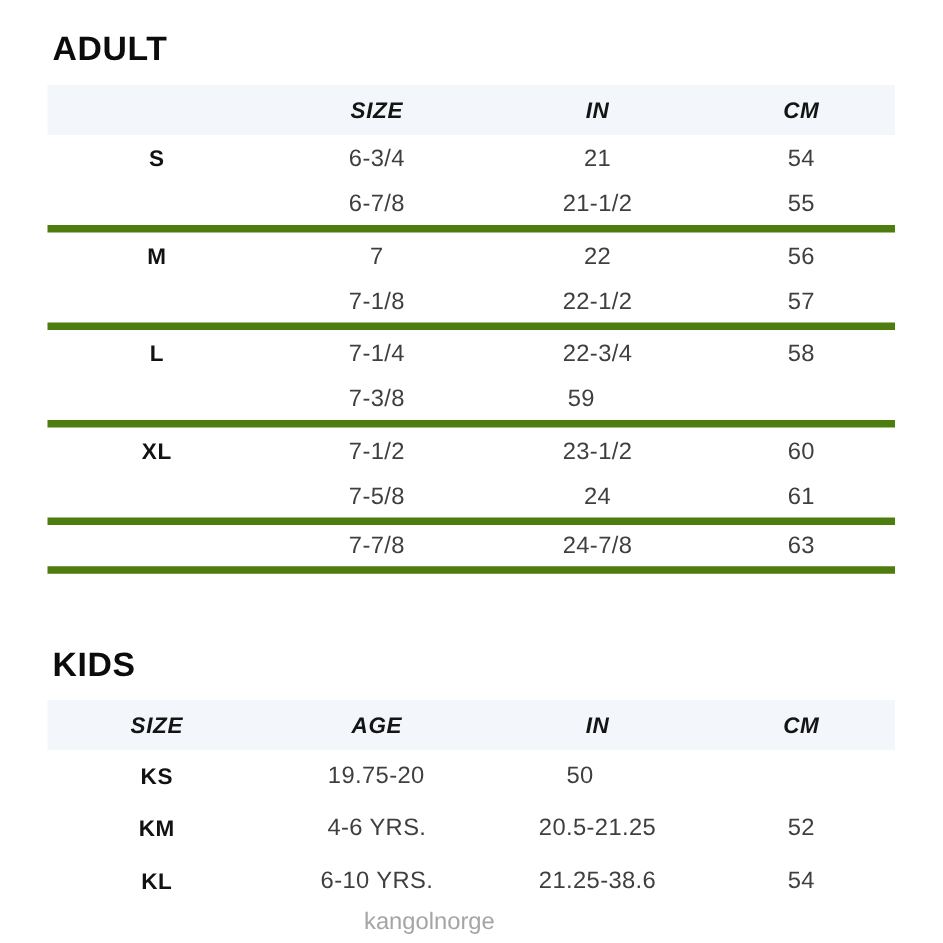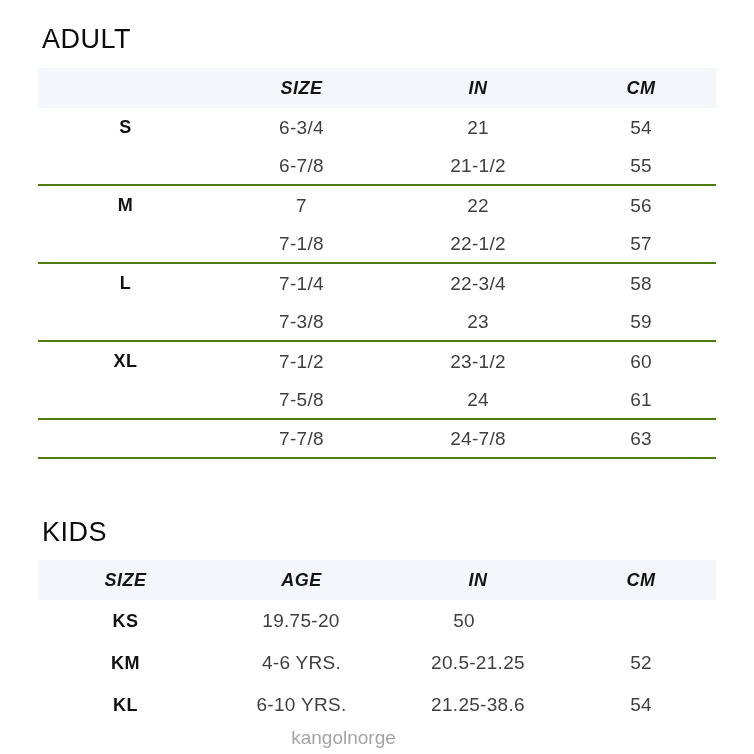--- a/index.html
+++ b/index.html
@@ -6,40 +6,40 @@
   html, body { background: #ffffff; }
   body {
     width: 754px; height: 754px;
     font-family: "Liberation Sans", sans-serif;
     position: relative; overflow: hidden;
   }
   .page { position: relative; width: 754px; height: 754px; background: #ffffff; }
 
   .section-title {
     position: absolute; left: 42px;
-    font-size: 27px; font-weight: normal; color: #0c0c0c;
+    font-size: 27px; font-weight: bold; color: #0c0c0c;
     letter-spacing: 0.5px;
   }
   .adult-title { top: 24px; }
   .kids-title  { top: 517px; }
 
   .sz-table { position: absolute; left: 38px; width: 678px; }
   .adult-table { top: 68px; }
   .kids-table  { top: 560px; }
 
   .trow { display: flex; width: 100%; }
   .thead {
     height: 40px; background: #f3f6fa; font-style: italic;
   }
   .thead .c {
     font-weight: bold; font-size: 18px; color: #141414; letter-spacing: 0.5px;
   }
   .drow { height: 39px; }
   .kids-table .drow { height: 42px; }
-  .group-end { border-bottom: 2px solid #4d7c0f; }
+  .group-end { border-bottom: 6px solid #4d7c0f; }
 
   .c {
     display: flex; align-items: center; justify-content: center;
     text-align: center; height: 100%;
   }
   .c1 { width: 175px; }
   .c2 { width: 177px; }
   .c3 { width: 176px; }
   .c4 { width: 150px; }
 
@@ -94,21 +94,20 @@
 
     <div class="trow drow">
       <div class="c c1 lbl">L</div>
       <div class="c c2 val">7-1/4</div>
       <div class="c c3 val">22-3/4</div>
       <div class="c c4 val">58</div>
     </div>
     <div class="trow drow group-end">
       <div class="c c1 lbl"></div>
       <div class="c c2 val">7-3/8</div>
-      <div class="c c3 val">23</div>
       <div class="c c4 val">59</div>
     </div>
 
     <div class="trow drow">
       <div class="c c1 lbl">XL</div>
       <div class="c c2 val">7-1/2</div>
       <div class="c c3 val">23-1/2</div>
       <div class="c c4 val">60</div>
     </div>
     <div class="trow drow group-end">

